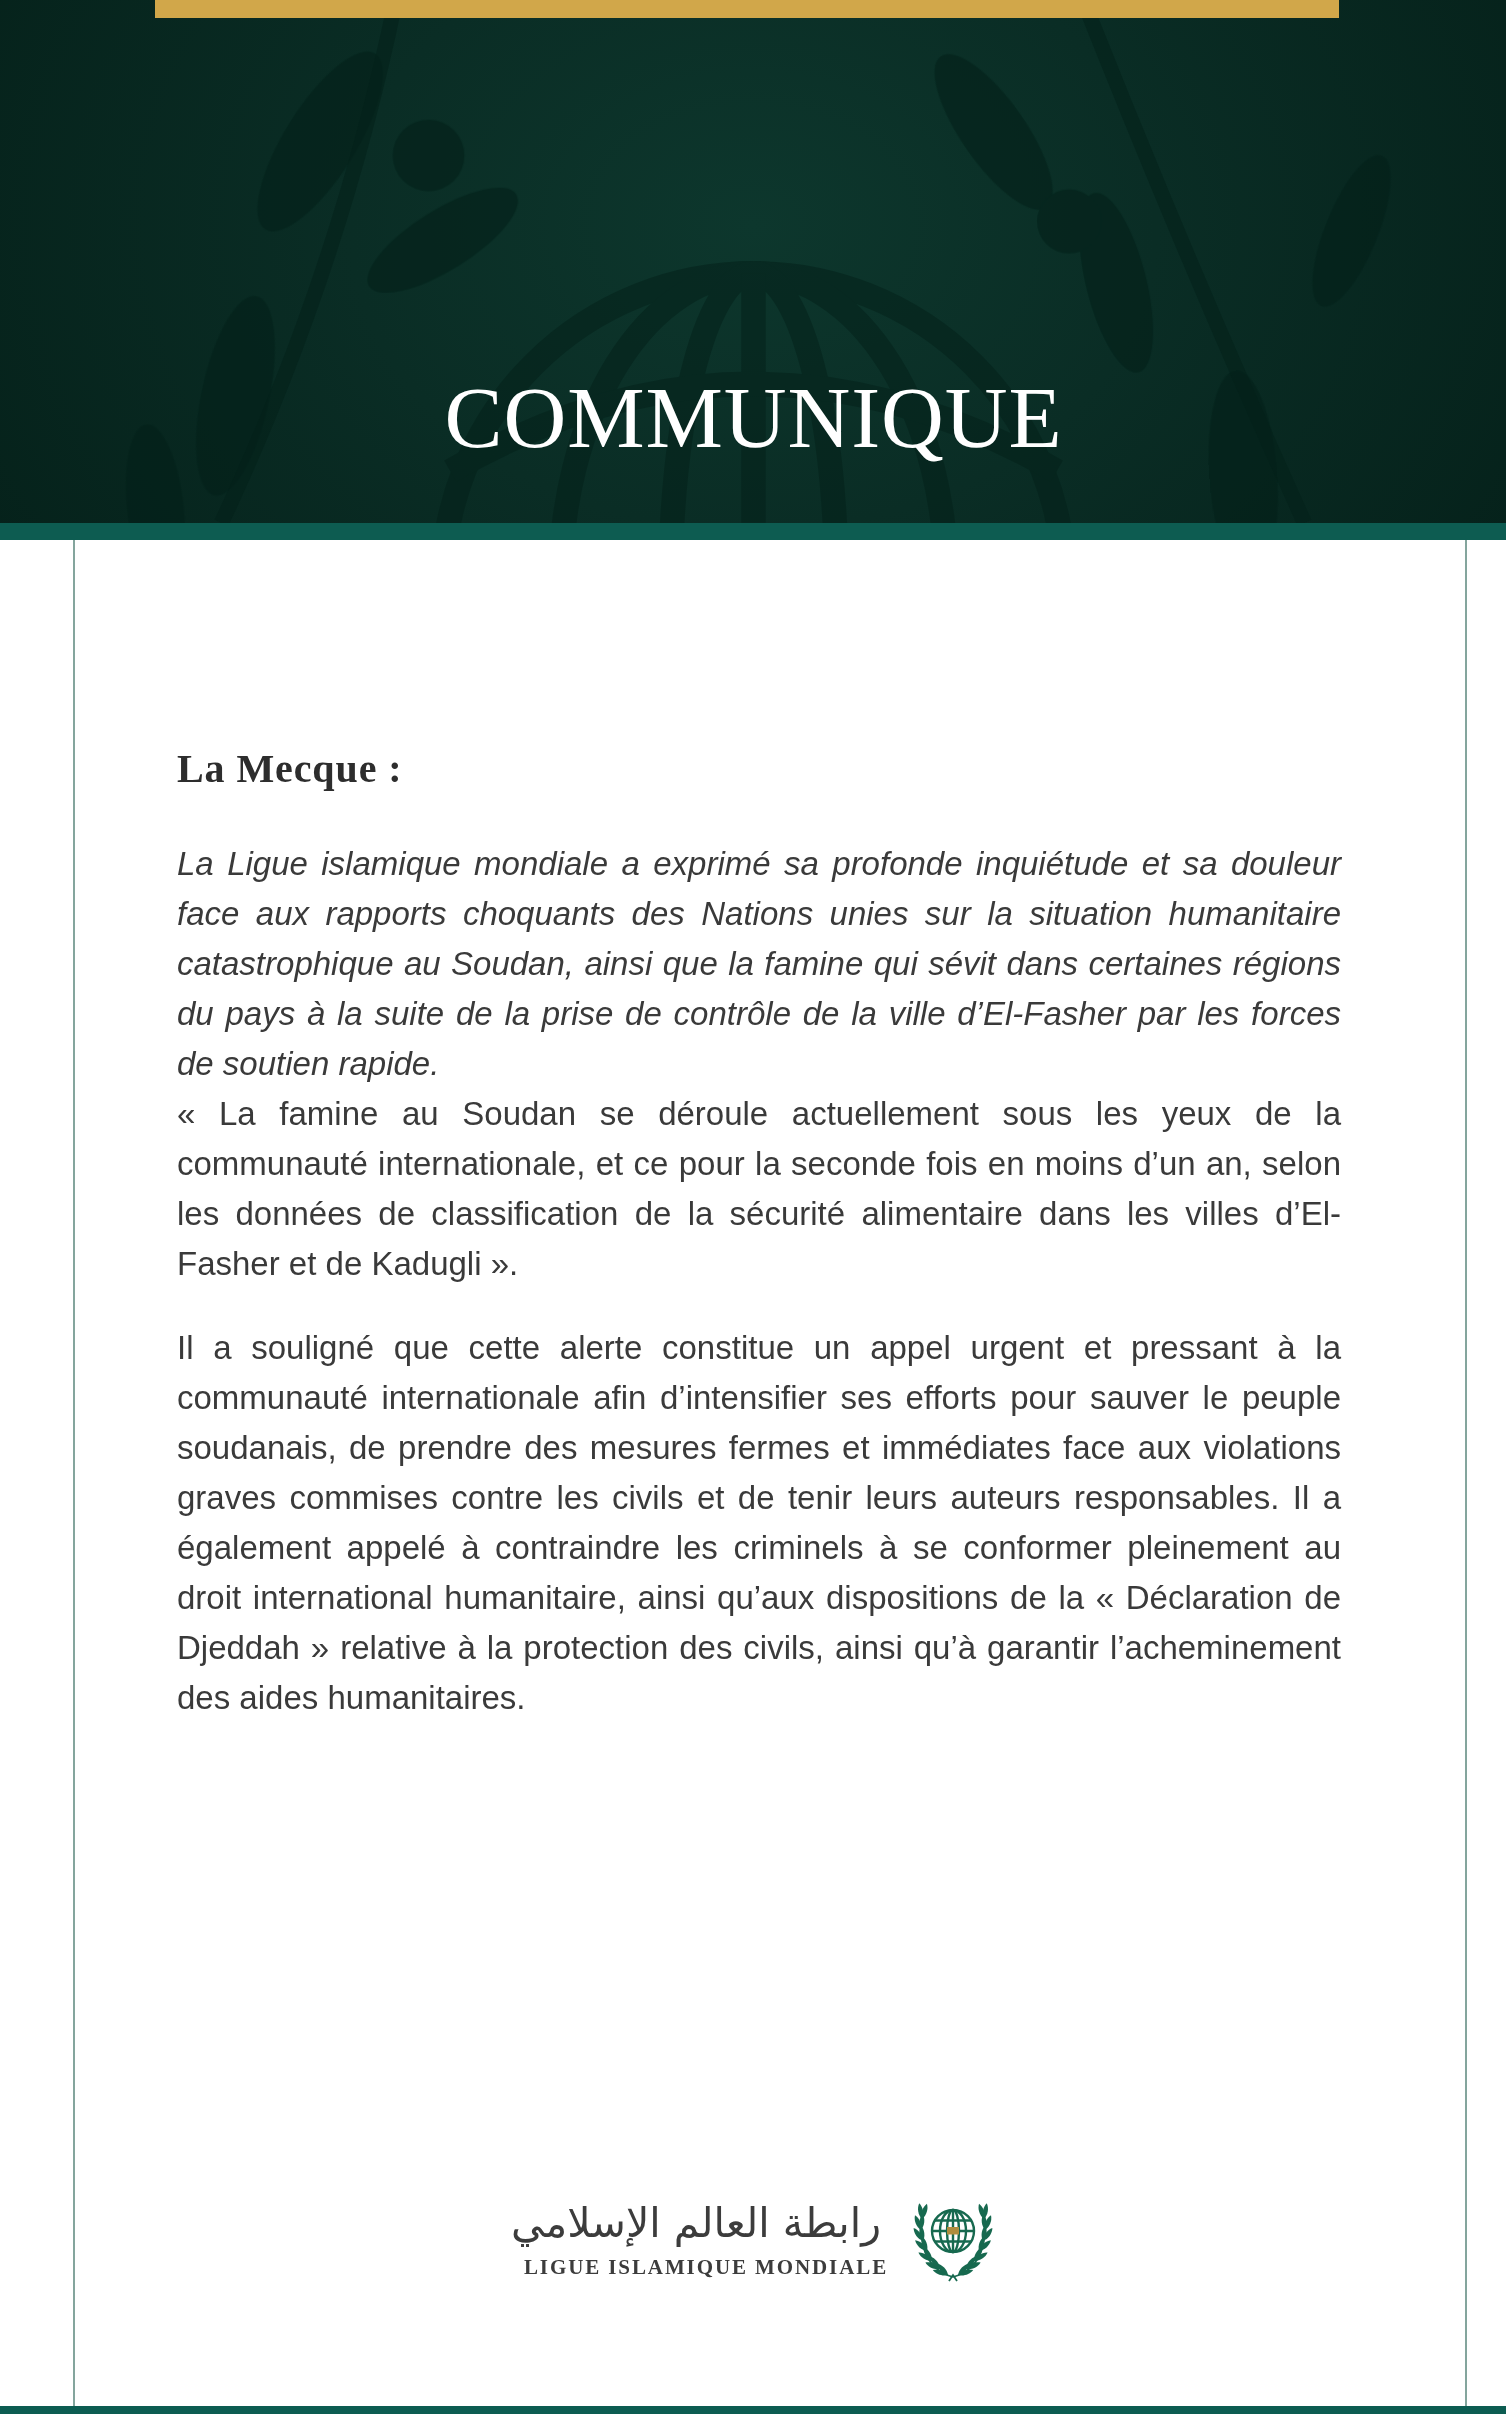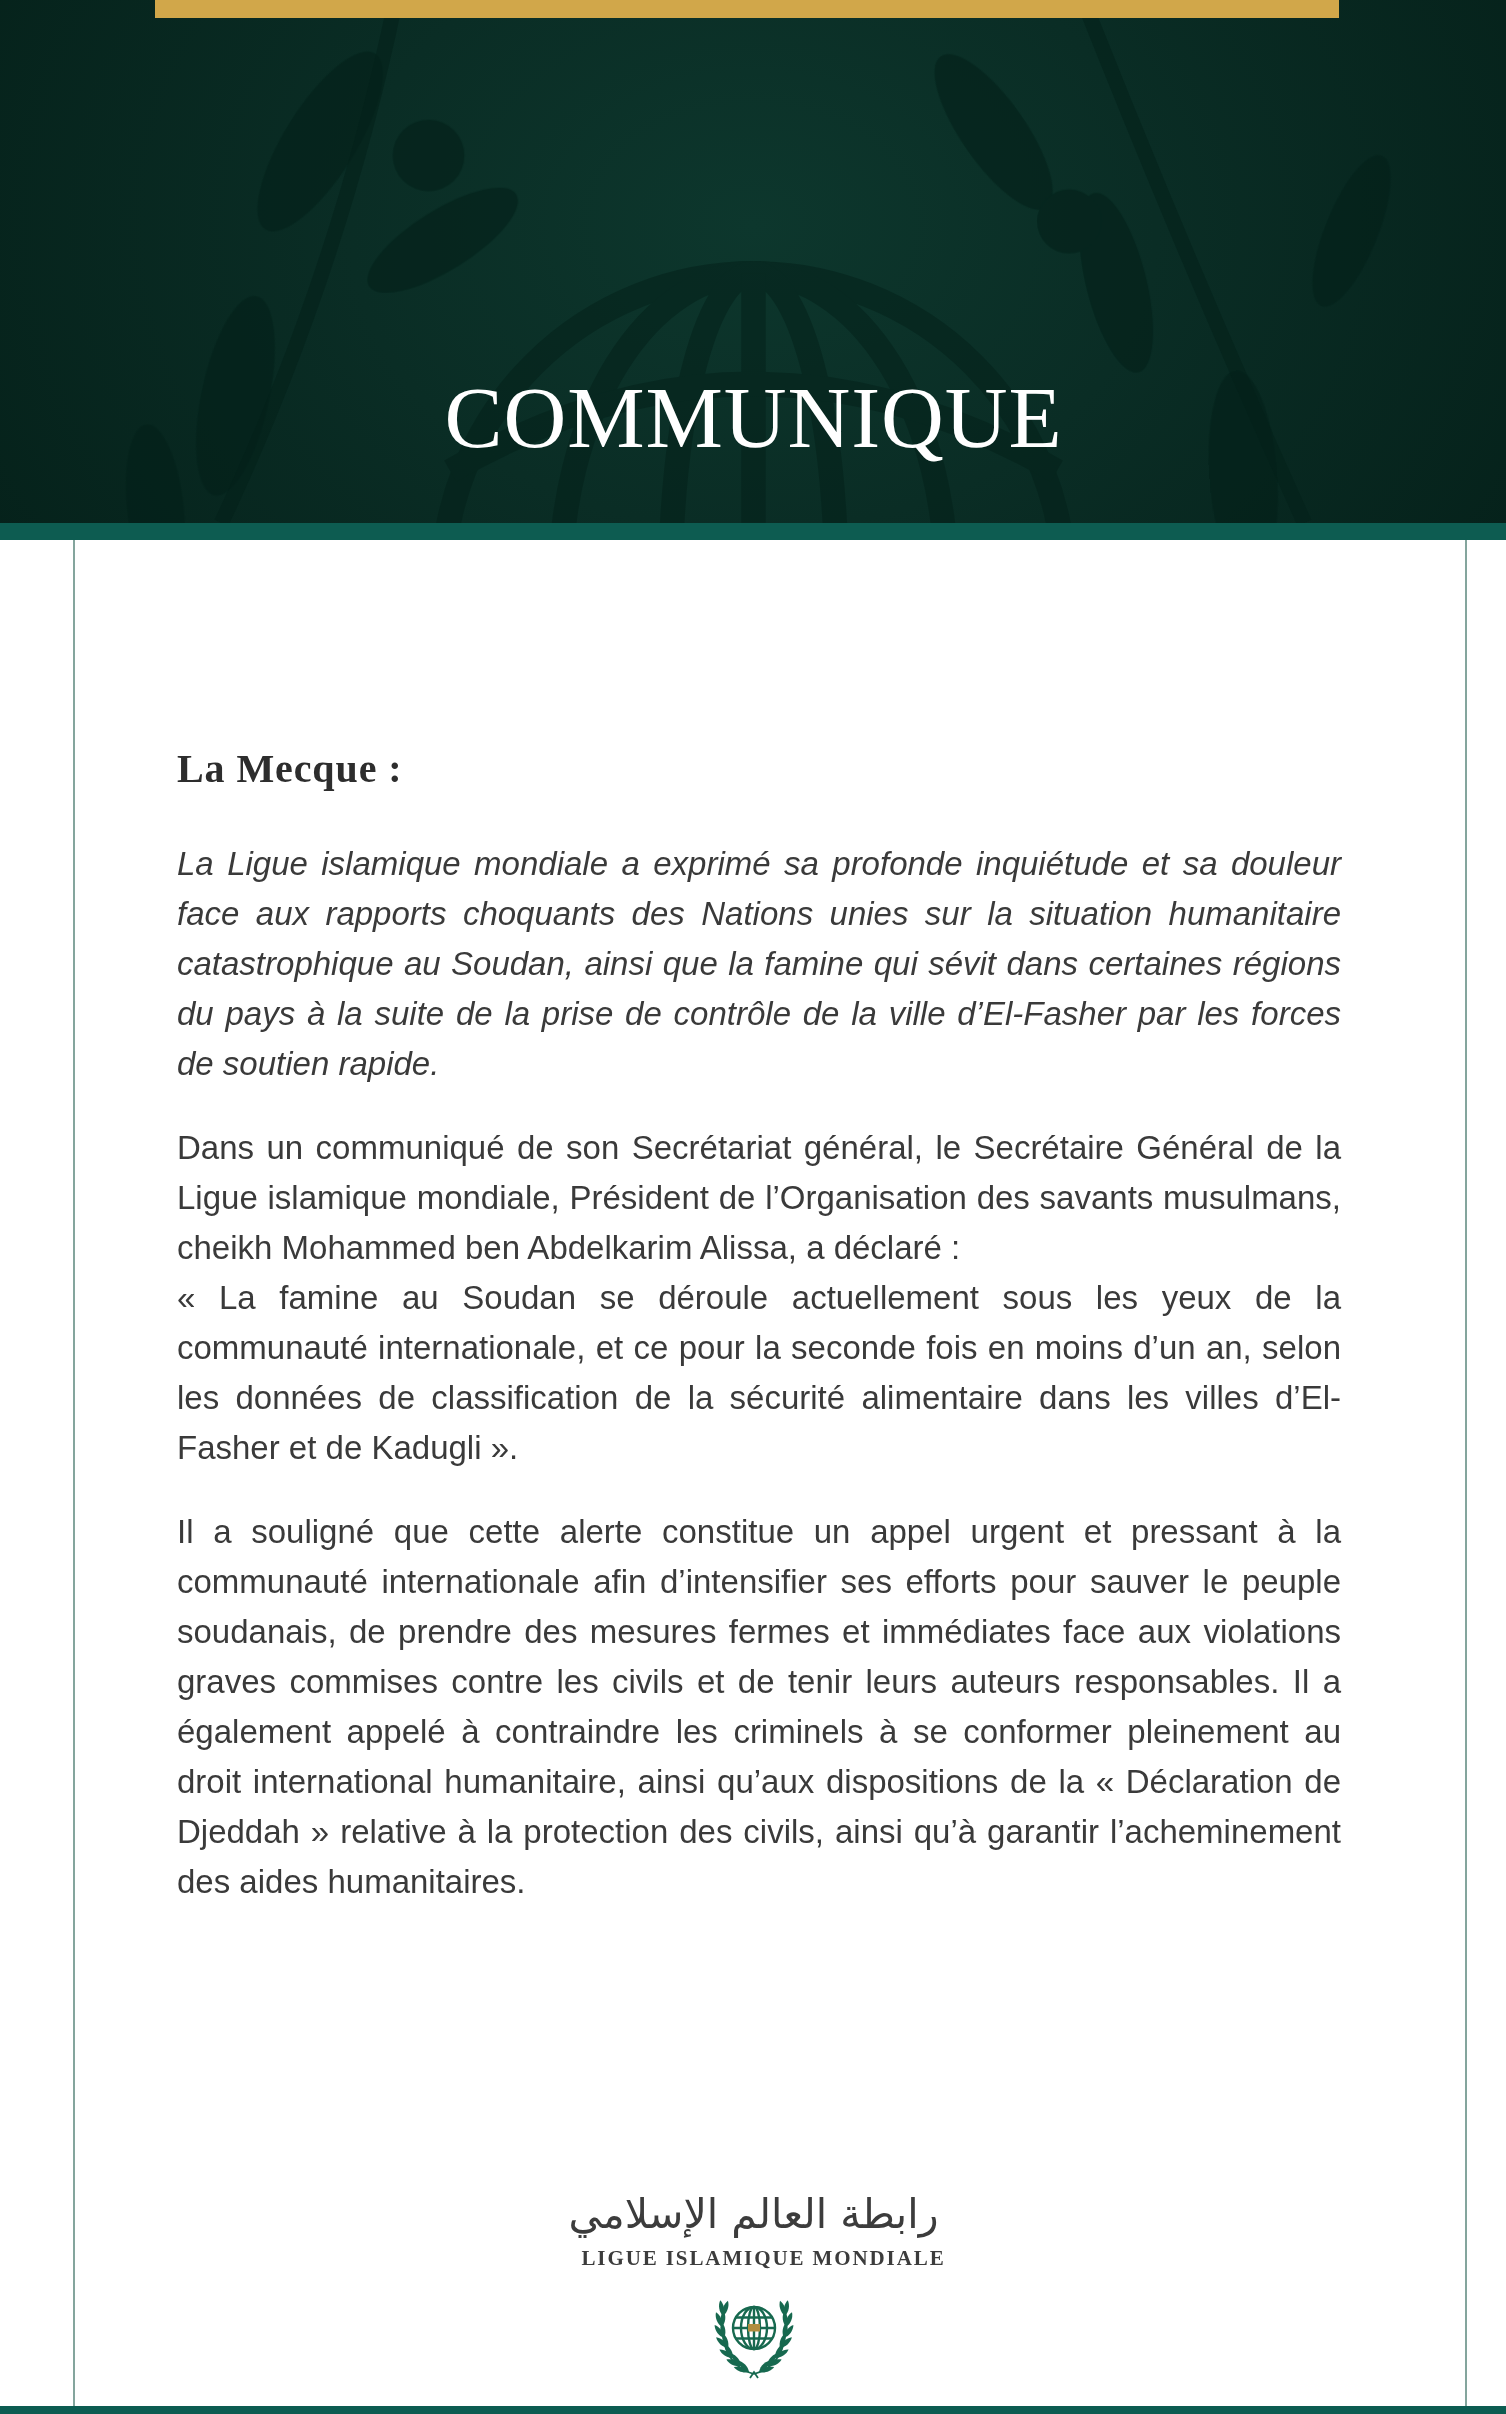--- a/index.html
+++ b/index.html
@@ -56,21 +56,21 @@
     font-size:33px; line-height:50px;
     color:#3a3a3a;
     text-align:justify;
   }
   .para.first { margin-top:47px;font-style:italic; }
   .para.quote { margin-top:0; }
 
   
   .logo {
     position:absolute; left:0; top:2189px; width:1507px;
-    display:flex; justify-content:center; align-items:center; gap:15px;flex-direction:column;
+    display:flex; justify-content:center; align-items:center; gap:15px;
   }
   .logo-text { display:flex; flex-direction:column; align-items:center; }
   .arabic {
     direction:rtl;
     font-family:"DejaVu Sans", sans-serif;
     font-size:41px; line-height:1.25; color:#3c3c3c;
   }
   .latin {
     margin-top:5.6px;
     font-family:"Liberation Serif", serif;
@@ -115,21 +115,20 @@
 </div>
 <div class="hdr-band"></div>
 
 <div class="vline left"></div>
 <div class="vline right"></div>
 <div class="footer-bar"></div>
 
 <div class="content">
   <h1 class="dateline">La Mecque :</h1>
   <p class="para first">La Ligue islamique mondiale a exprimé sa profonde inquiétude et sa douleur face aux rapports choquants des Nations unies sur la situation humanitaire catastrophique au Soudan, ainsi que la famine qui sévit dans certaines régions du pays à la suite de la prise de contrôle de la ville d’El-Fasher par les forces de soutien rapide.</p>
-  <p class="para">Dans un communiqué de son Secrétariat général, le Secrétaire Général de la Ligue islamique mondiale, Président de l’Organisation des savants musulmans, cheikh Mohammed ben Abdelkarim Alissa, a déclaré :</p>
   <p class="para quote">« La famine au Soudan se déroule actuellement sous les yeux de la communauté internationale, et ce pour la seconde fois en moins d’un an, selon les données de classification de la sécurité alimentaire dans les villes d’El-Fasher et de Kadugli ».</p>
   <p class="para">Il a souligné que cette alerte constitue un appel urgent et pressant à la communauté internationale afin d’intensifier ses efforts pour sauver le peuple soudanais, de prendre des mesures fermes et immédiates face aux violations graves commises contre les civils et de tenir leurs auteurs responsables. Il a également appelé à contraindre les criminels à se conformer pleinement au droit international humanitaire, ainsi qu’aux dispositions de la « Déclaration de Djeddah » relative à la protection des civils, ainsi qu’à garantir l’acheminement des aides humanitaires.</p>
 </div>
 
 <div class="logo">
   <div class="logo-text">
     <div class="arabic">رابطة العالم الإسلامي</div>
     <div class="latin">LIGUE ISLAMIQUE MONDIALE</div>
   </div>
 

